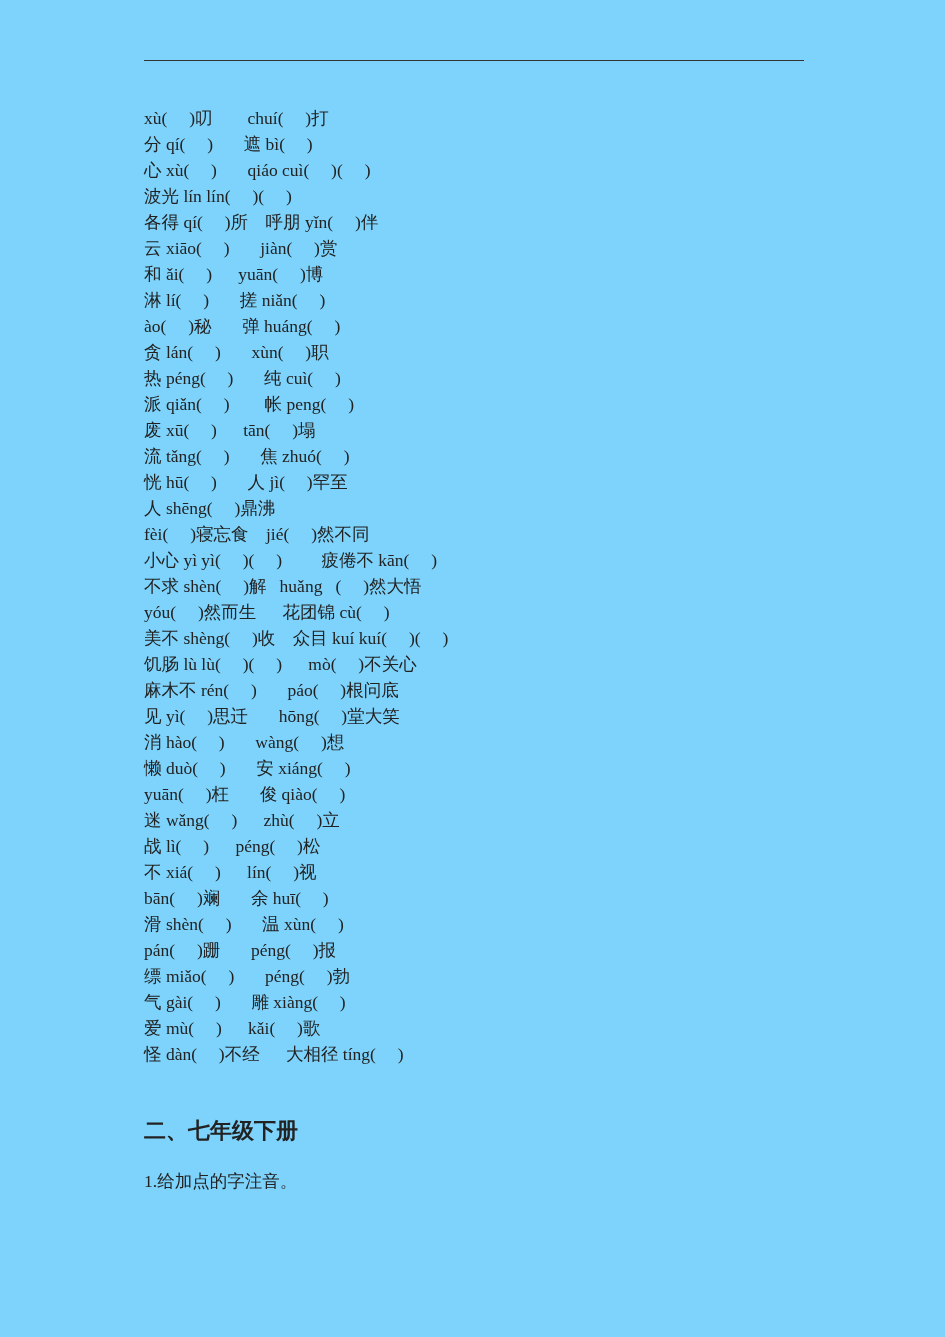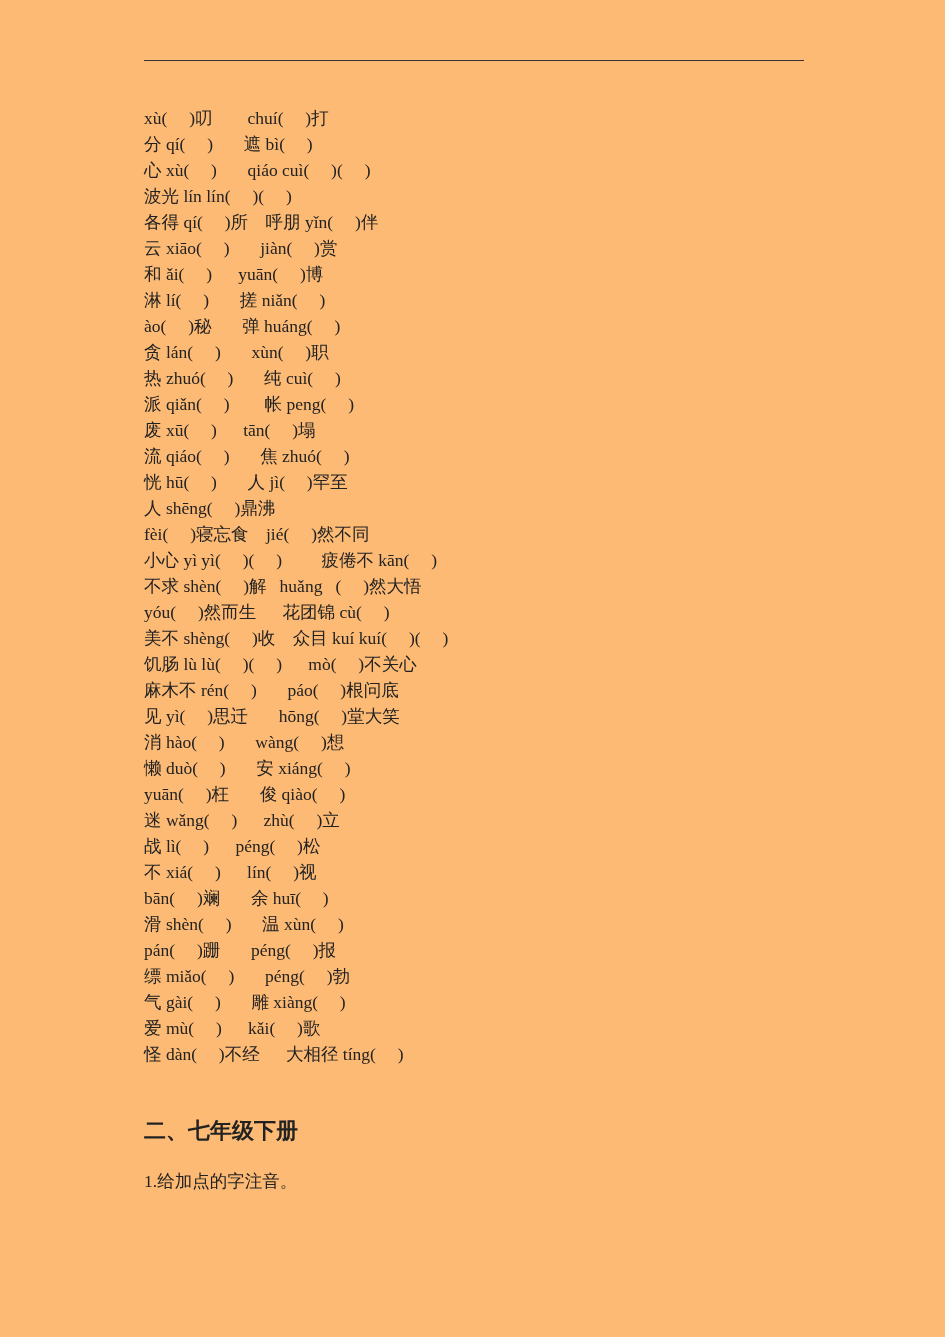--- a/index.html
+++ b/index.html
@@ -5,21 +5,21 @@
   html, body {
     margin: 0;
     padding: 0;
     background: #ffffff;
     width: 945px;
   }
   .page {
     width: 945px;
     height: 1337px;
     position: relative;
-    background: #fdba74;
+    background: #7dd3fc;
     box-sizing: border-box;
     padding: 41px 0 0 0;
   }
   .hr-top {
     position: absolute;
     top: 60px;
     left: 144px;
     width: 660px;
     height: 0;
     border-top: 1px solid #333;
@@ -66,24 +66,24 @@
     <div class="line">xù(     )叨        chuí(     )打</div>
     <div class="line">分 qí(     )       遮 bì(     )</div>
     <div class="line">心 xù(     )       qiáo cuì(     )(     )</div>
     <div class="line">波光 lín lín(     )(     )</div>
     <div class="line">各得 qí(     )所    呼朋 yǐn(     )伴</div>
     <div class="line">云 xiāo(     )       jiàn(     )赏</div>
     <div class="line">和 ǎi(     )      yuān(     )博</div>
     <div class="line">淋 lí(     )       搓 niǎn(     )</div>
     <div class="line">ào(     )秘       弹 huáng(     )</div>
     <div class="line">贪 lán(     )       xùn(     )职</div>
-    <div class="line">热 zhuó(     )       纯 cuì(     )</div>
+    <div class="line">热 péng(     )       纯 cuì(     )</div>
     <div class="line">派 qiǎn(     )        帐 peng(     )</div>
     <div class="line">废 xū(     )      tān(     )塌</div>
-    <div class="line">流 qiáo(     )       焦 zhuó(     )</div>
+    <div class="line">流 tǎng(     )       焦 zhuó(     )</div>
     <div class="line">恍 hū(     )       人 jì(     )罕至</div>
     <div class="line">人 shēng(     )鼎沸</div>
     <div class="line">fèi(     )寝忘食    jié(     )然不同</div>
     <div class="line">小心 yì yì(     )(     )         疲倦不 kān(     )</div>
     <div class="line">不求 shèn(     )解   huǎng   (     )然大悟</div>
     <div class="line">yóu(     )然而生      花团锦 cù(     )</div>
     <div class="line">美不 shèng(     )收    众目 kuí kuí(     )(     )</div>
     <div class="line">饥肠 lù lù(     )(     )      mò(     )不关心</div>
     <div class="line">麻木不 rén(     )       páo(     )根问底</div>
     <div class="line">见 yì(     )思迁       hōng(     )堂大笑</div>

